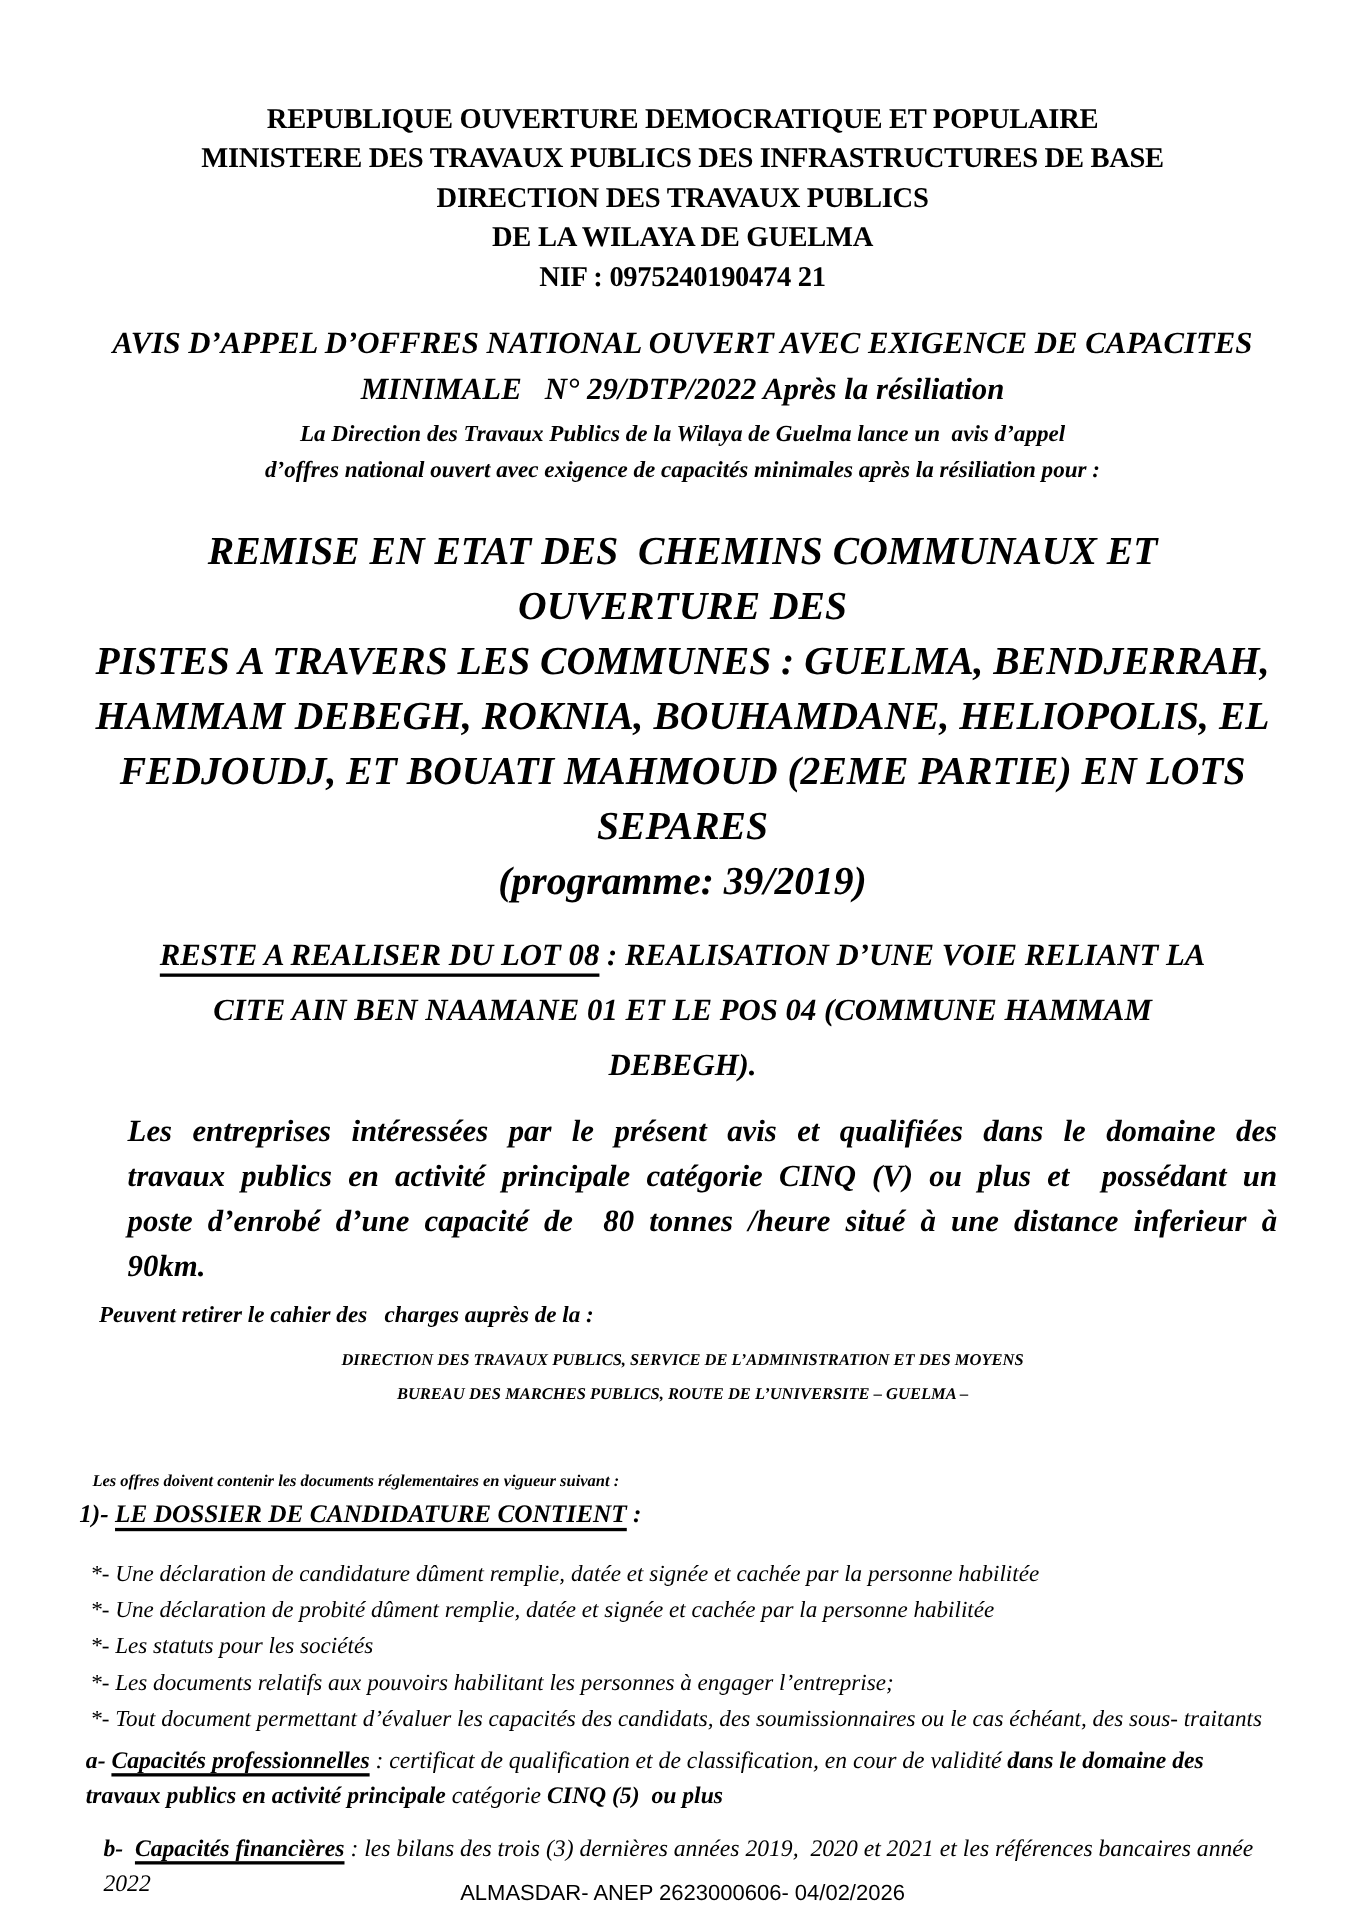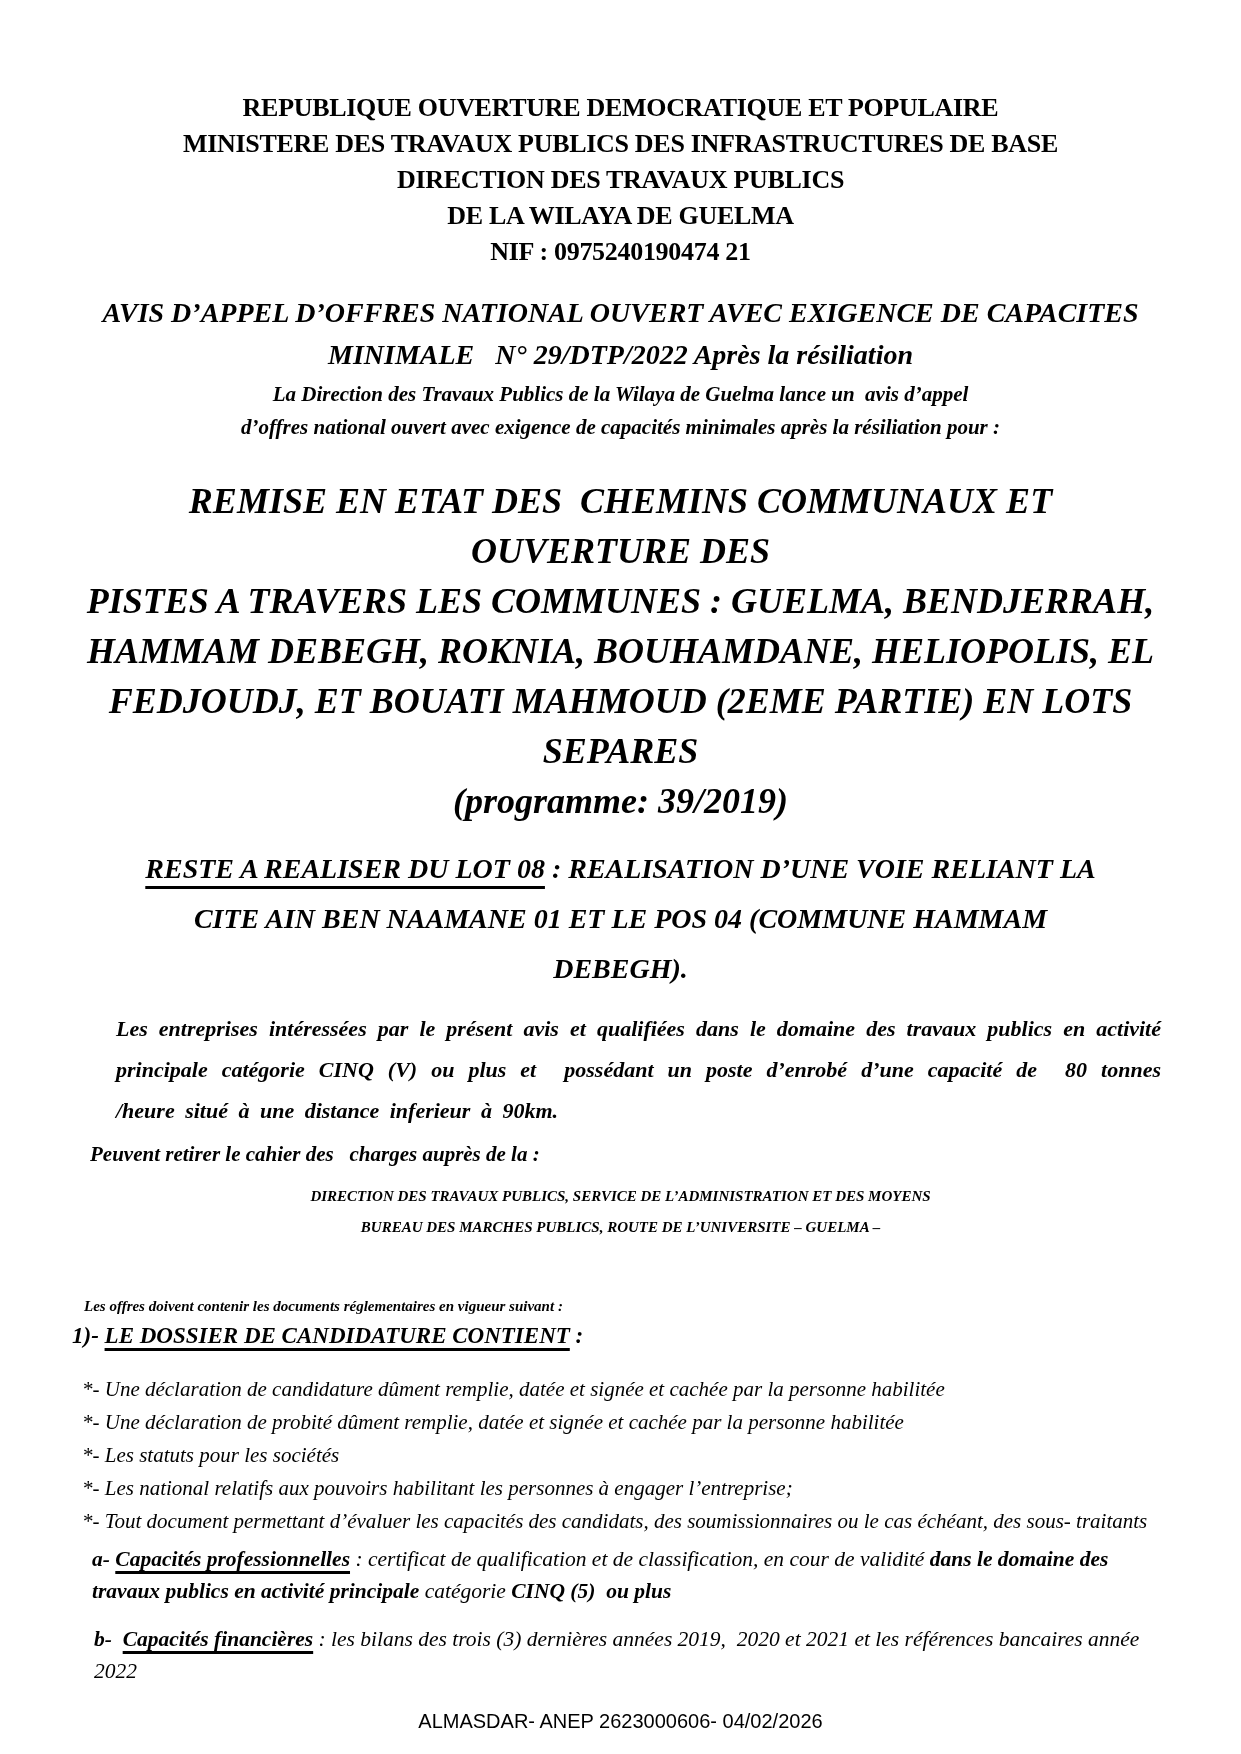--- a/index.html
+++ b/index.html
@@ -61,21 +61,21 @@
   .u-thick {
     text-decoration: underline;
     text-decoration-thickness: 3px;
     text-underline-offset: 8px;
   }
 
   
   .eligibility {
     margin: 14px 2px 0 38px;
     font-weight: bold; font-style: italic;
-    font-size: 22px; line-height: 41px;
+    font-size: 28px; line-height: 41px;
     text-align: justify;
     word-spacing: 5px;
   }
 
   .retrait-intro {
     margin-top: 8px; margin-left: 12px;
     font-weight: bold; font-style: italic;
     font-size: 21px; line-height: 30px;
   }
   .direction {
@@ -105,21 +105,21 @@
     margin-top: 22px; margin-left: 4px;
     font-style: italic;
     font-size: 21px; line-height: 33px;
   }
   .bullet-item { margin: 0; }
 
   .cap-line {
     font-style: italic;
     font-size: 21.5px; line-height: 32px;
   }
-  .cap-a { margin-top: 5px; margin-left: 14px; text-indent: 0; font-style: italic; }
+  .cap-a { margin-top: 5px; text-indent: 0; font-style: italic; }
   .cap-b { margin-top: 16px; margin-left: 16px; }
   .seg-bold { font-weight: bold; }
 
   .footer {
     position: absolute;
     top: 1710px; left: 0; right: 0;
     text-align: center;
     font-family: "Liberation Sans", "DejaVu Sans", sans-serif;
     font-size: 20px;
     color: #000000;
@@ -174,21 +174,21 @@
 
   <div class="offers-heading pre">Les offres doivent contenir les documents réglementaires en vigueur suivant :</div>
   <div class="dossier-heading">
     <span class="pre">1)- </span><span class="u-med pre">LE DOSSIER DE CANDIDATURE CONTIENT</span><span class="pre"> :</span>
   </div>
 
   <div class="bullets">
     <p class="bullet-item pre">*- Une déclaration de candidature dûment remplie, datée et signée et cachée par la personne habilitée</p>
     <p class="bullet-item pre">*- Une déclaration de probité dûment remplie, datée et signée et cachée par la personne habilitée</p>
     <p class="bullet-item pre">*- Les statuts pour les sociétés</p>
-    <p class="bullet-item pre">*- Les national relatifs aux pouvoirs habilitant les personnes à engager l’entreprise;</p>
+    <p class="bullet-item pre">*- Les documents relatifs aux pouvoirs habilitant les personnes à engager l’entreprise;</p>
     <p class="bullet-item pre">*- Tout document permettant d’évaluer les capacités des candidats, des soumissionnaires ou le cas échéant, des sous- traitants</p>
   </div>
 
   <div class="cap-line cap-a">
     <span class="seg-bold pre">a- </span><span class="seg-bold u-med pre">Capacités professionnelles</span><span class="pre"> : certificat de qualification et de classification, en cour de validité </span><span class="seg-bold pre">dans le domaine des travaux publics en activité principale </span><span class="pre">catégorie </span><span class="seg-bold pre">CINQ (5)  ou plus</span>
   </div>
 
   <div class="cap-line cap-b">
     <span class="seg-bold pre">b-  </span><span class="seg-bold u-med pre">Capacités financières</span><span class="pre"> : les bilans des trois (3) dernières années 2019,  2020 et 2021 et les références bancaires année  2022</span>
   </div>

